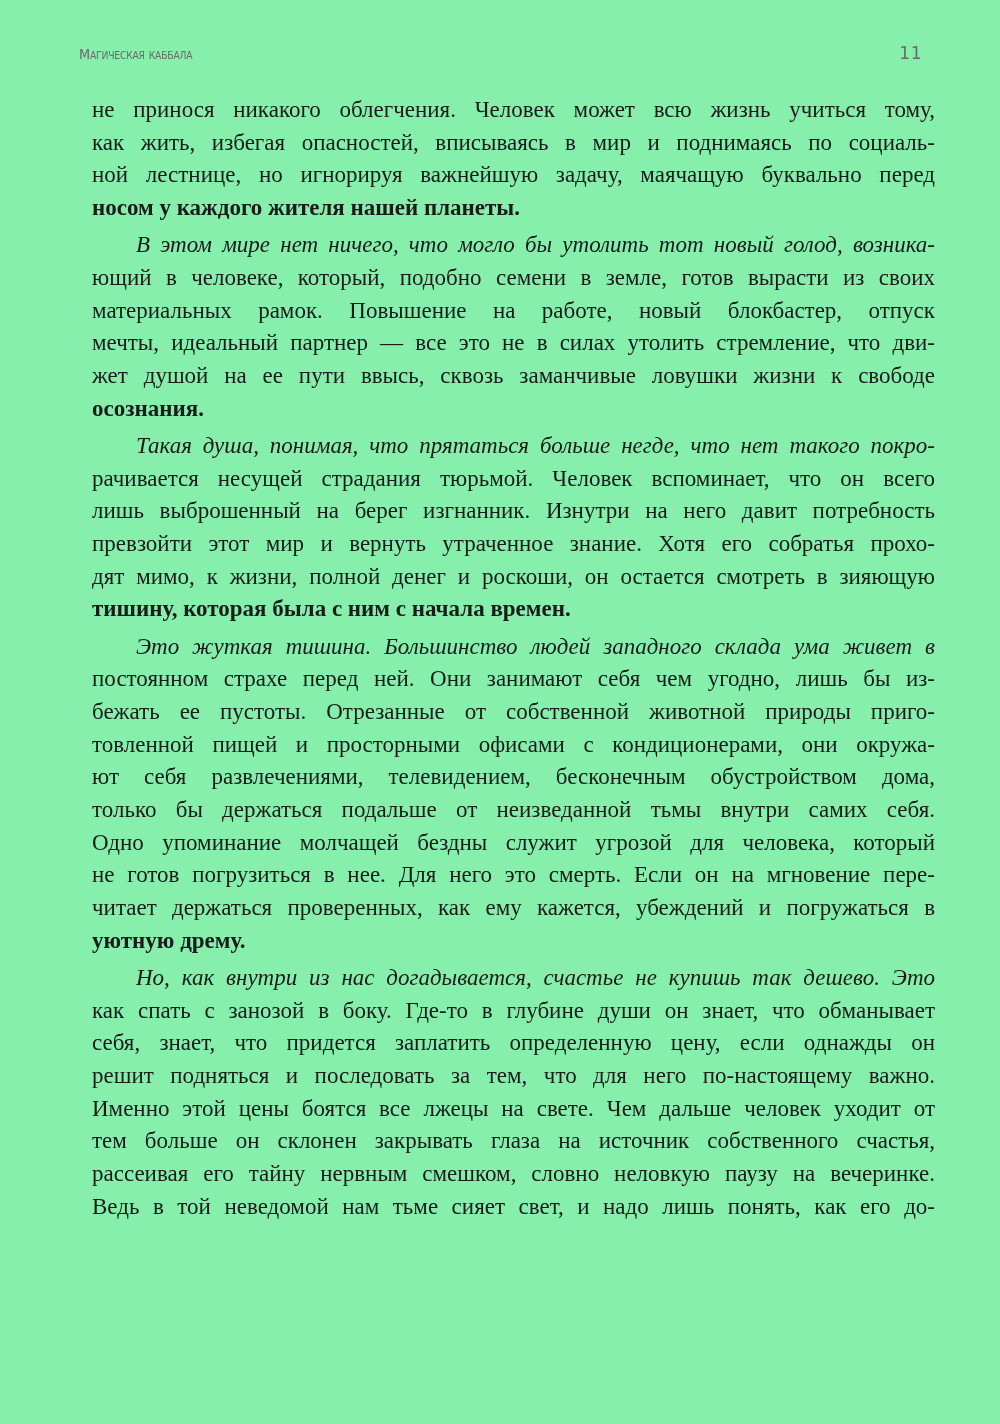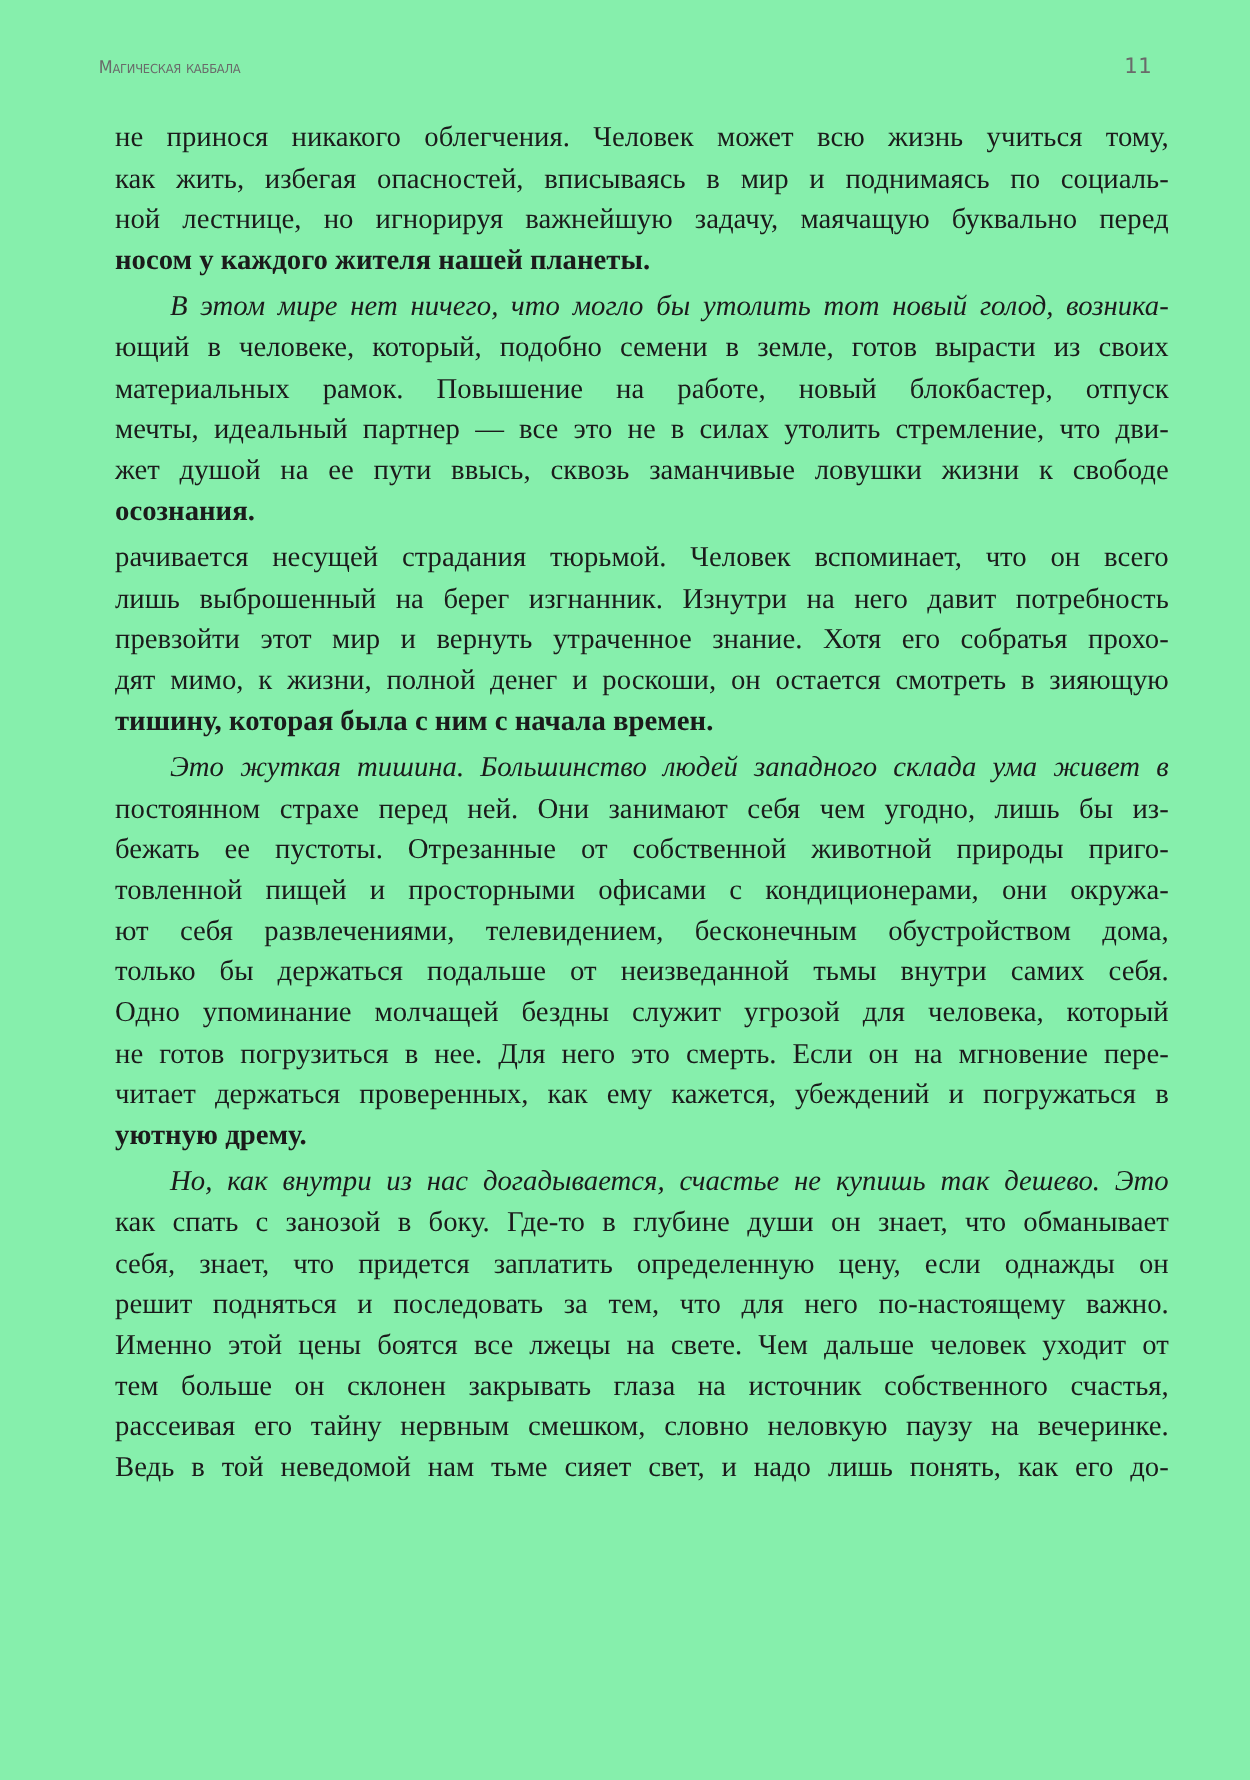--- a/index.html
+++ b/index.html
@@ -117,20 +117,21 @@
     <div class="para">
       <span class="line indent"><span class="inner">В этом мире нет ничего, что могло бы утолить тот новый голод, возника-</span></span>
       <span class="line"><span class="inner">ющий в человеке, который, подобно семени в земле, готов вырасти из своих</span></span>
       <span class="line"><span class="inner">материальных рамок. Повышение на работе, новый блокбастер, отпуск</span></span>
       <span class="line"><span class="inner">мечты, идеальный партнер — все это не в силах утолить стремление, что дви-</span></span>
       <span class="line"><span class="inner">жет душой на ее пути ввысь, сквозь заманчивые ловушки жизни к свободе</span></span>
       <span class="line last"><span class="inner">осознания.</span></span>
     </div>
 
     <div class="para">
+      <span class="line indent"><span class="inner">Такая душа, понимая, что прятаться больше негде, что нет такого покро-</span></span>
       <span class="line"><span class="inner">рачивается несущей страдания тюрьмой. Человек вспоминает, что он всего</span></span>
       <span class="line"><span class="inner">лишь выброшенный на берег изгнанник. Изнутри на него давит потребность</span></span>
       <span class="line"><span class="inner">превзойти этот мир и вернуть утраченное знание. Хотя его собратья прохо-</span></span>
       <span class="line"><span class="inner">дят мимо, к жизни, полной денег и роскоши, он остается смотреть в зияющую</span></span>
       <span class="line last"><span class="inner">тишину, которая была с ним с начала времен.</span></span>
     </div>
 
     <div class="para">
       <span class="line indent"><span class="inner">Это жуткая тишина. Большинство людей западного склада ума живет в</span></span>
       <span class="line"><span class="inner">постоянном страхе перед ней. Они занимают себя чем угодно, лишь бы из-</span></span>

